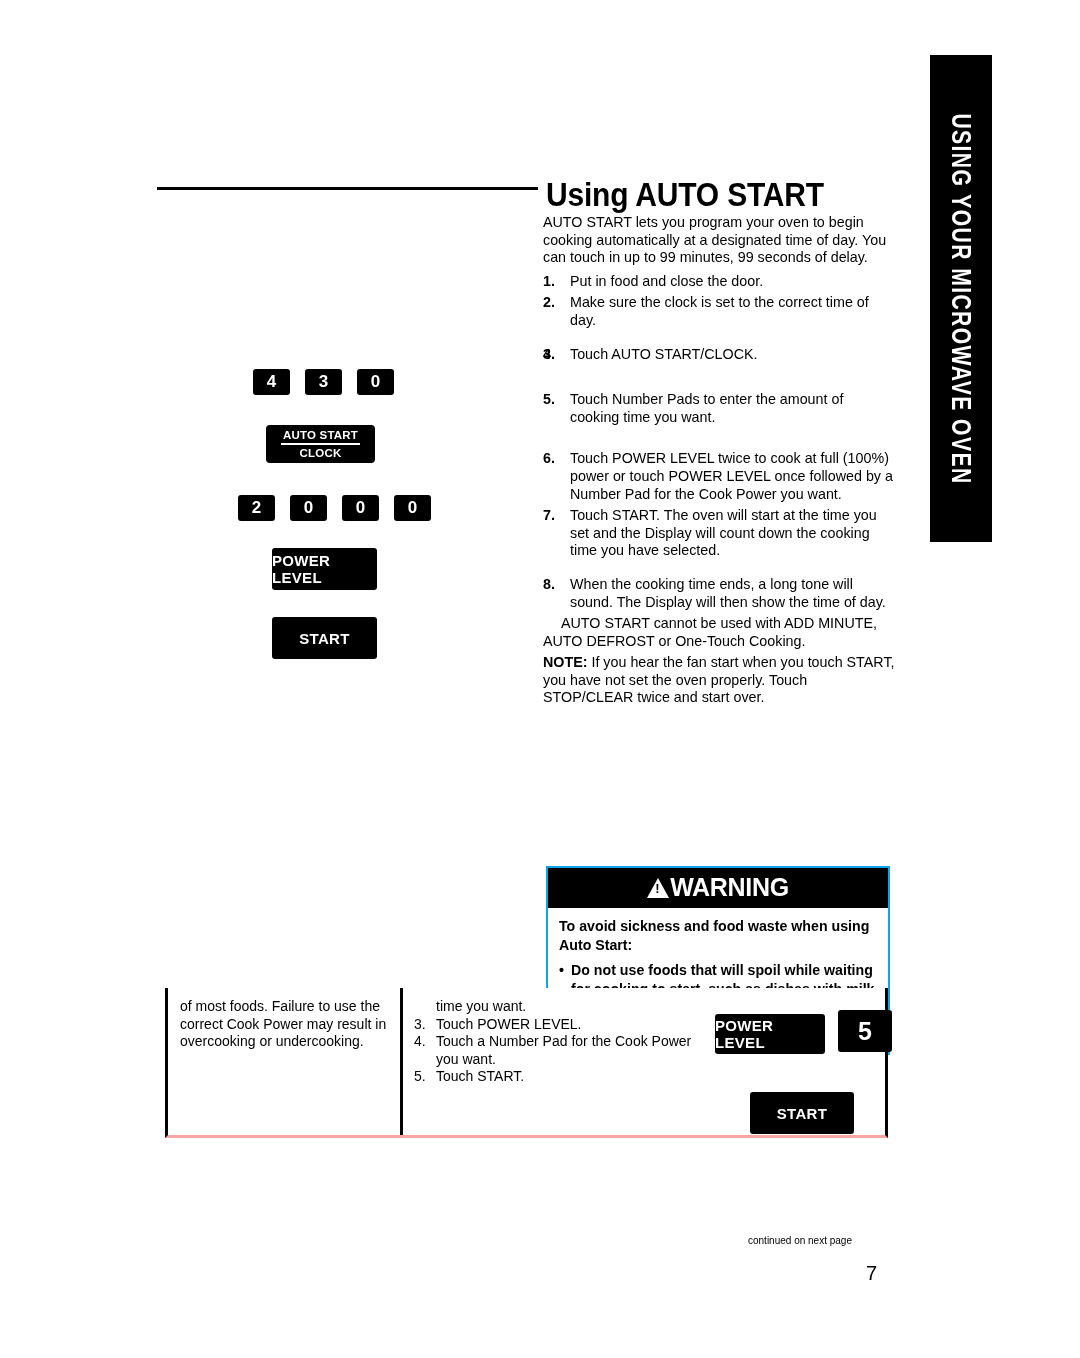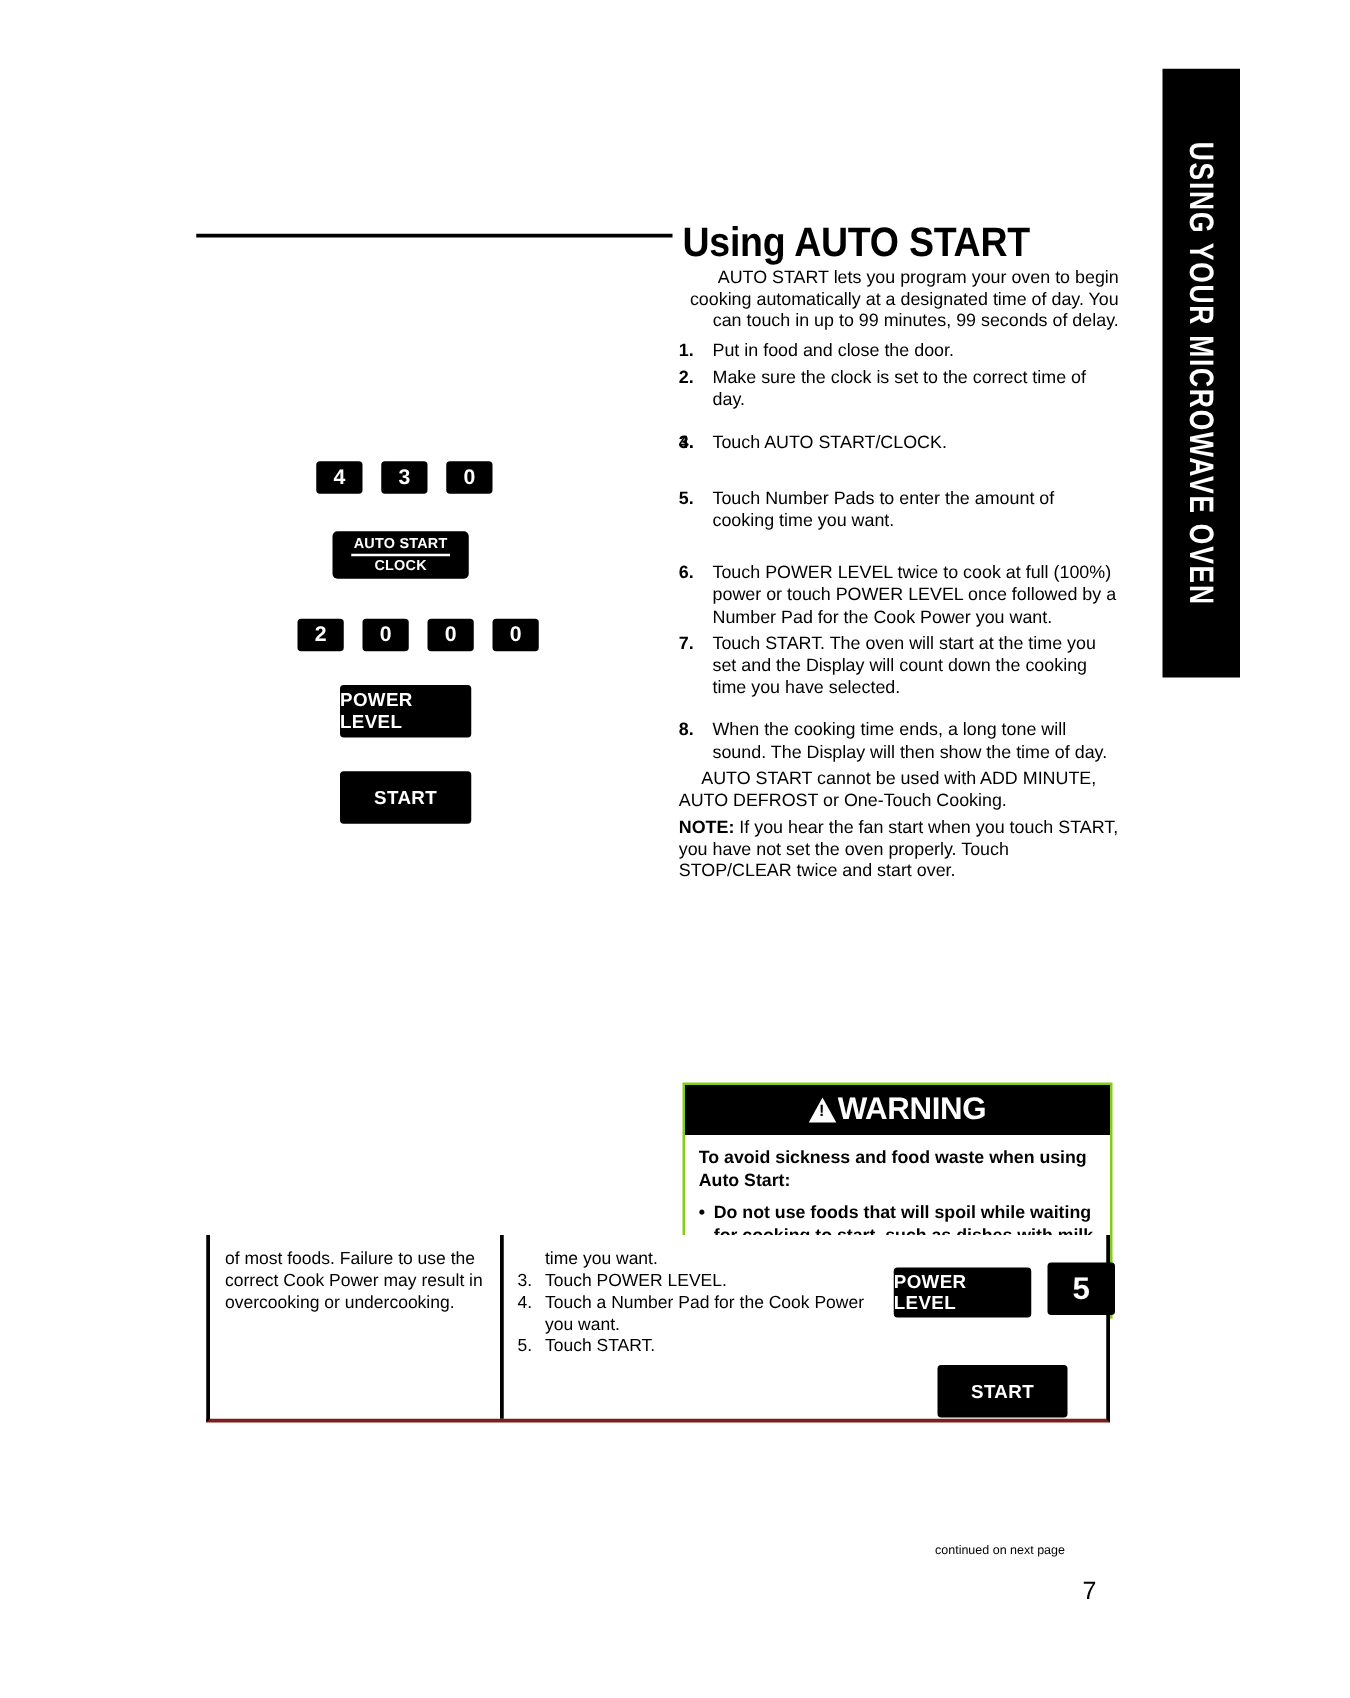--- a/index.html
+++ b/index.html
@@ -67,21 +67,20 @@
   .col-right {
     position: absolute;
     left: 543px;
     top: 214px;
     width: 352px;
     font-size: 14.3px;
     line-height: 17.6px;
   }
   .intro {
     margin: 0 0 6px 0;
-    text-align: right;
   }
   .steps {
     list-style: none;
     margin: 0;
     padding: 0;
   }
   .step {
     position: relative;
     padding-left: 27px;
     margin-bottom: 4px;
@@ -153,21 +152,21 @@
     line-height: 14px;
     padding-top: 1px;
   }
 
   
   .warning-box {
     position: absolute;
     left: 546px;
     top: 866px;
     width: 344px;
-    border: 2px solid #84cc16;
+    border: 2px solid #0ea5e9;
     background: #ffffff;
     box-sizing: border-box;
   }
   .warning-header {
     background: #000000;
     color: #ffffff;
     text-align: center;
     padding: 5px 0 6px 0;
     font-weight: bold;
     font-size: 25px;
@@ -222,21 +221,21 @@
   
   .bottom-panel {
     position: absolute;
     left: 165px;
     top: 988px;
     width: 723px;
     height: 150px;
     background: #ffffff;
     border-left: 3px solid #000000;
     border-right: 3px solid #000000;
-    border-bottom: 3px solid #7f1d1d;
+    border-bottom: 3px solid #fca5a5;
     box-sizing: border-box;
   }
   .bp-divider {
     position: absolute;
     left: 232px;
     top: 0;
     bottom: 0;
     width: 3px;
     background: #000000;
   }

